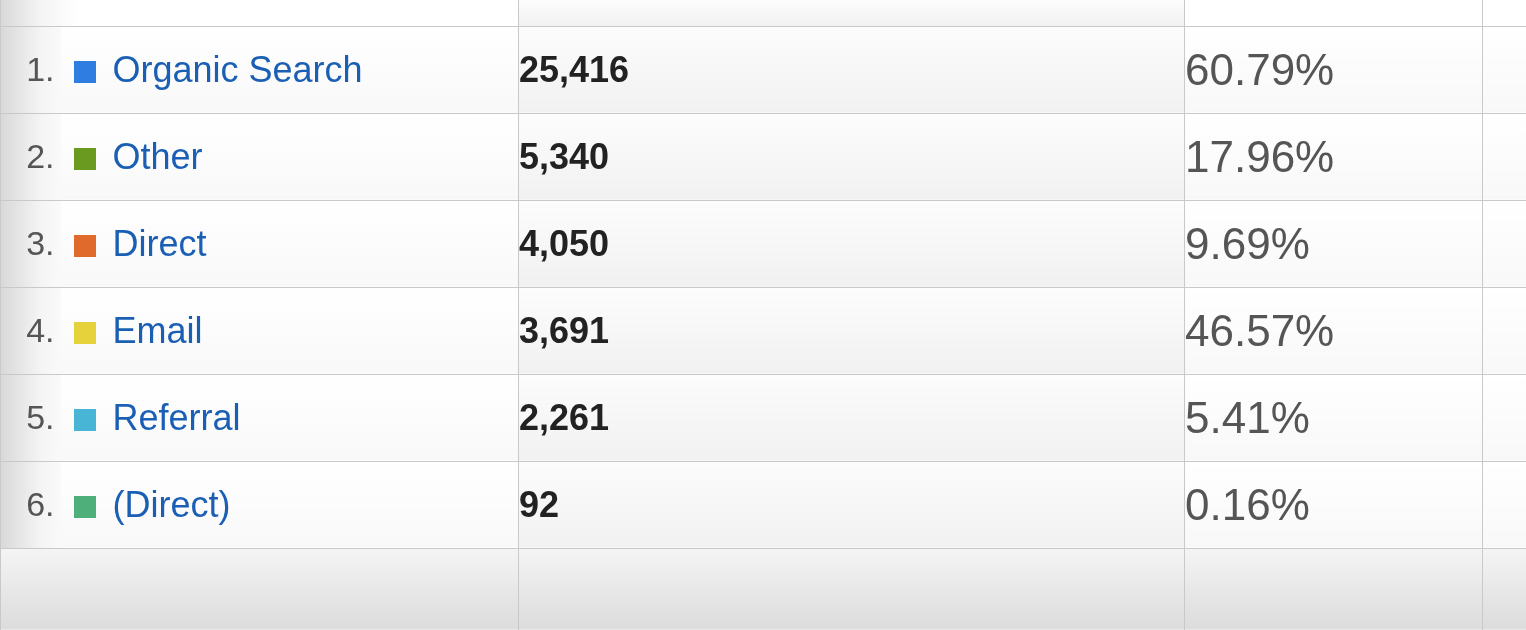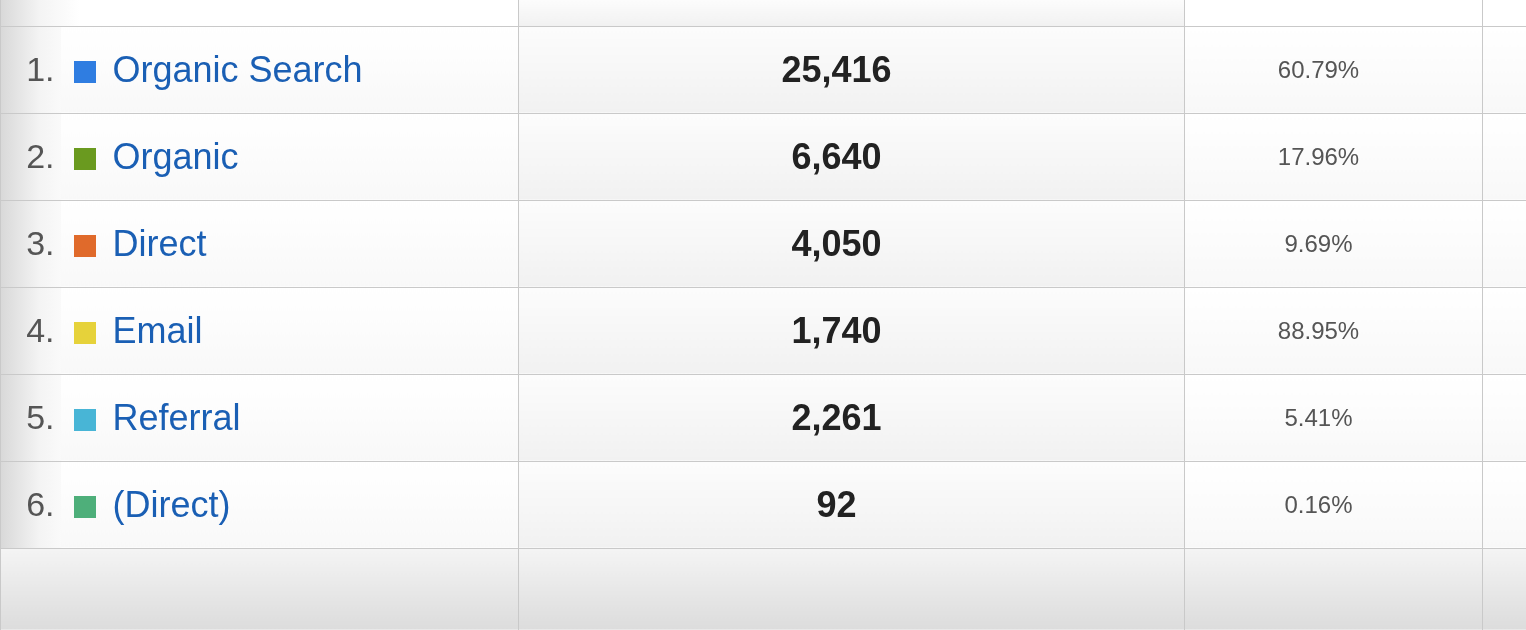--- a/index.html
+++ b/index.html
@@ -77,31 +77,31 @@
     border-left: none;
     padding-left: 4px;
     margin-left: 8px;
   }
   td.label-cell a {
     color: #1a5fb4;
     text-decoration: none;
     font-size: 36px;
   }
   td.value-cell {
-    text-align: center;
+    text-align: left;
     font-weight: 700;
     padding-right: 30px;
     font-size: 36px;
     color: #222;
     background: linear-gradient(to bottom, #fcfcfc 0%, #f1f1f1 100%) !important;
   }
   td.percent-cell {
-    text-align: center;
+    text-align: left;
     padding-right: 30px;
-    font-size: 24px;
+    font-size: 44px;
     color: #555;
   }
   td.tail-cell {
     background: #fff;
   }
 
   
   tr.footer-gap td {
     background: linear-gradient(to bottom, #f4f4f4 0%, #dcdcdc 100%) !important;
     border-bottom: none;
@@ -140,39 +140,39 @@
           <td class="idx">1.</td>
           <td class="swatch-cell"><span class="swatch" style="background-color: rgb(47, 125, 225);"></span></td>
           <td class="label-cell"><a href="#">Organic Search</a></td>
           <td class="value-cell">25,416</td>
           <td class="percent-cell">60.79%</td>
           <td class="tail-cell"></td>
         </tr>
         <tr class="data-row">
           <td class="idx">2.</td>
           <td class="swatch-cell"><span class="swatch" style="background-color: rgb(106, 154, 31);"></span></td>
-          <td class="label-cell"><a href="#">Organic</a></td>
-          <td class="value-cell">6,640</td>
+          <td class="label-cell"><a href="#">Other</a></td>
+          <td class="value-cell">5,340</td>
           <td class="percent-cell">17.96%</td>
           <td class="tail-cell"></td>
         </tr>
         <tr class="data-row">
           <td class="idx">3.</td>
           <td class="swatch-cell"><span class="swatch" style="background-color: rgb(224, 106, 43);"></span></td>
           <td class="label-cell"><a href="#">Direct</a></td>
           <td class="value-cell">4,050</td>
           <td class="percent-cell">9.69%</td>
           <td class="tail-cell"></td>
         </tr>
         <tr class="data-row">
           <td class="idx">4.</td>
           <td class="swatch-cell"><span class="swatch" style="background-color: rgb(230, 210, 58);"></span></td>
           <td class="label-cell"><a href="#">Email</a></td>
-          <td class="value-cell">1,740</td>
-          <td class="percent-cell">88.95%</td>
+          <td class="value-cell">3,691</td>
+          <td class="percent-cell">46.57%</td>
           <td class="tail-cell"></td>
         </tr>
         <tr class="data-row">
           <td class="idx">5.</td>
           <td class="swatch-cell"><span class="swatch" style="background-color: rgb(72, 181, 214);"></span></td>
           <td class="label-cell"><a href="#">Referral</a></td>
           <td class="value-cell">2,261</td>
           <td class="percent-cell">5.41%</td>
           <td class="tail-cell"></td>
         </tr>

